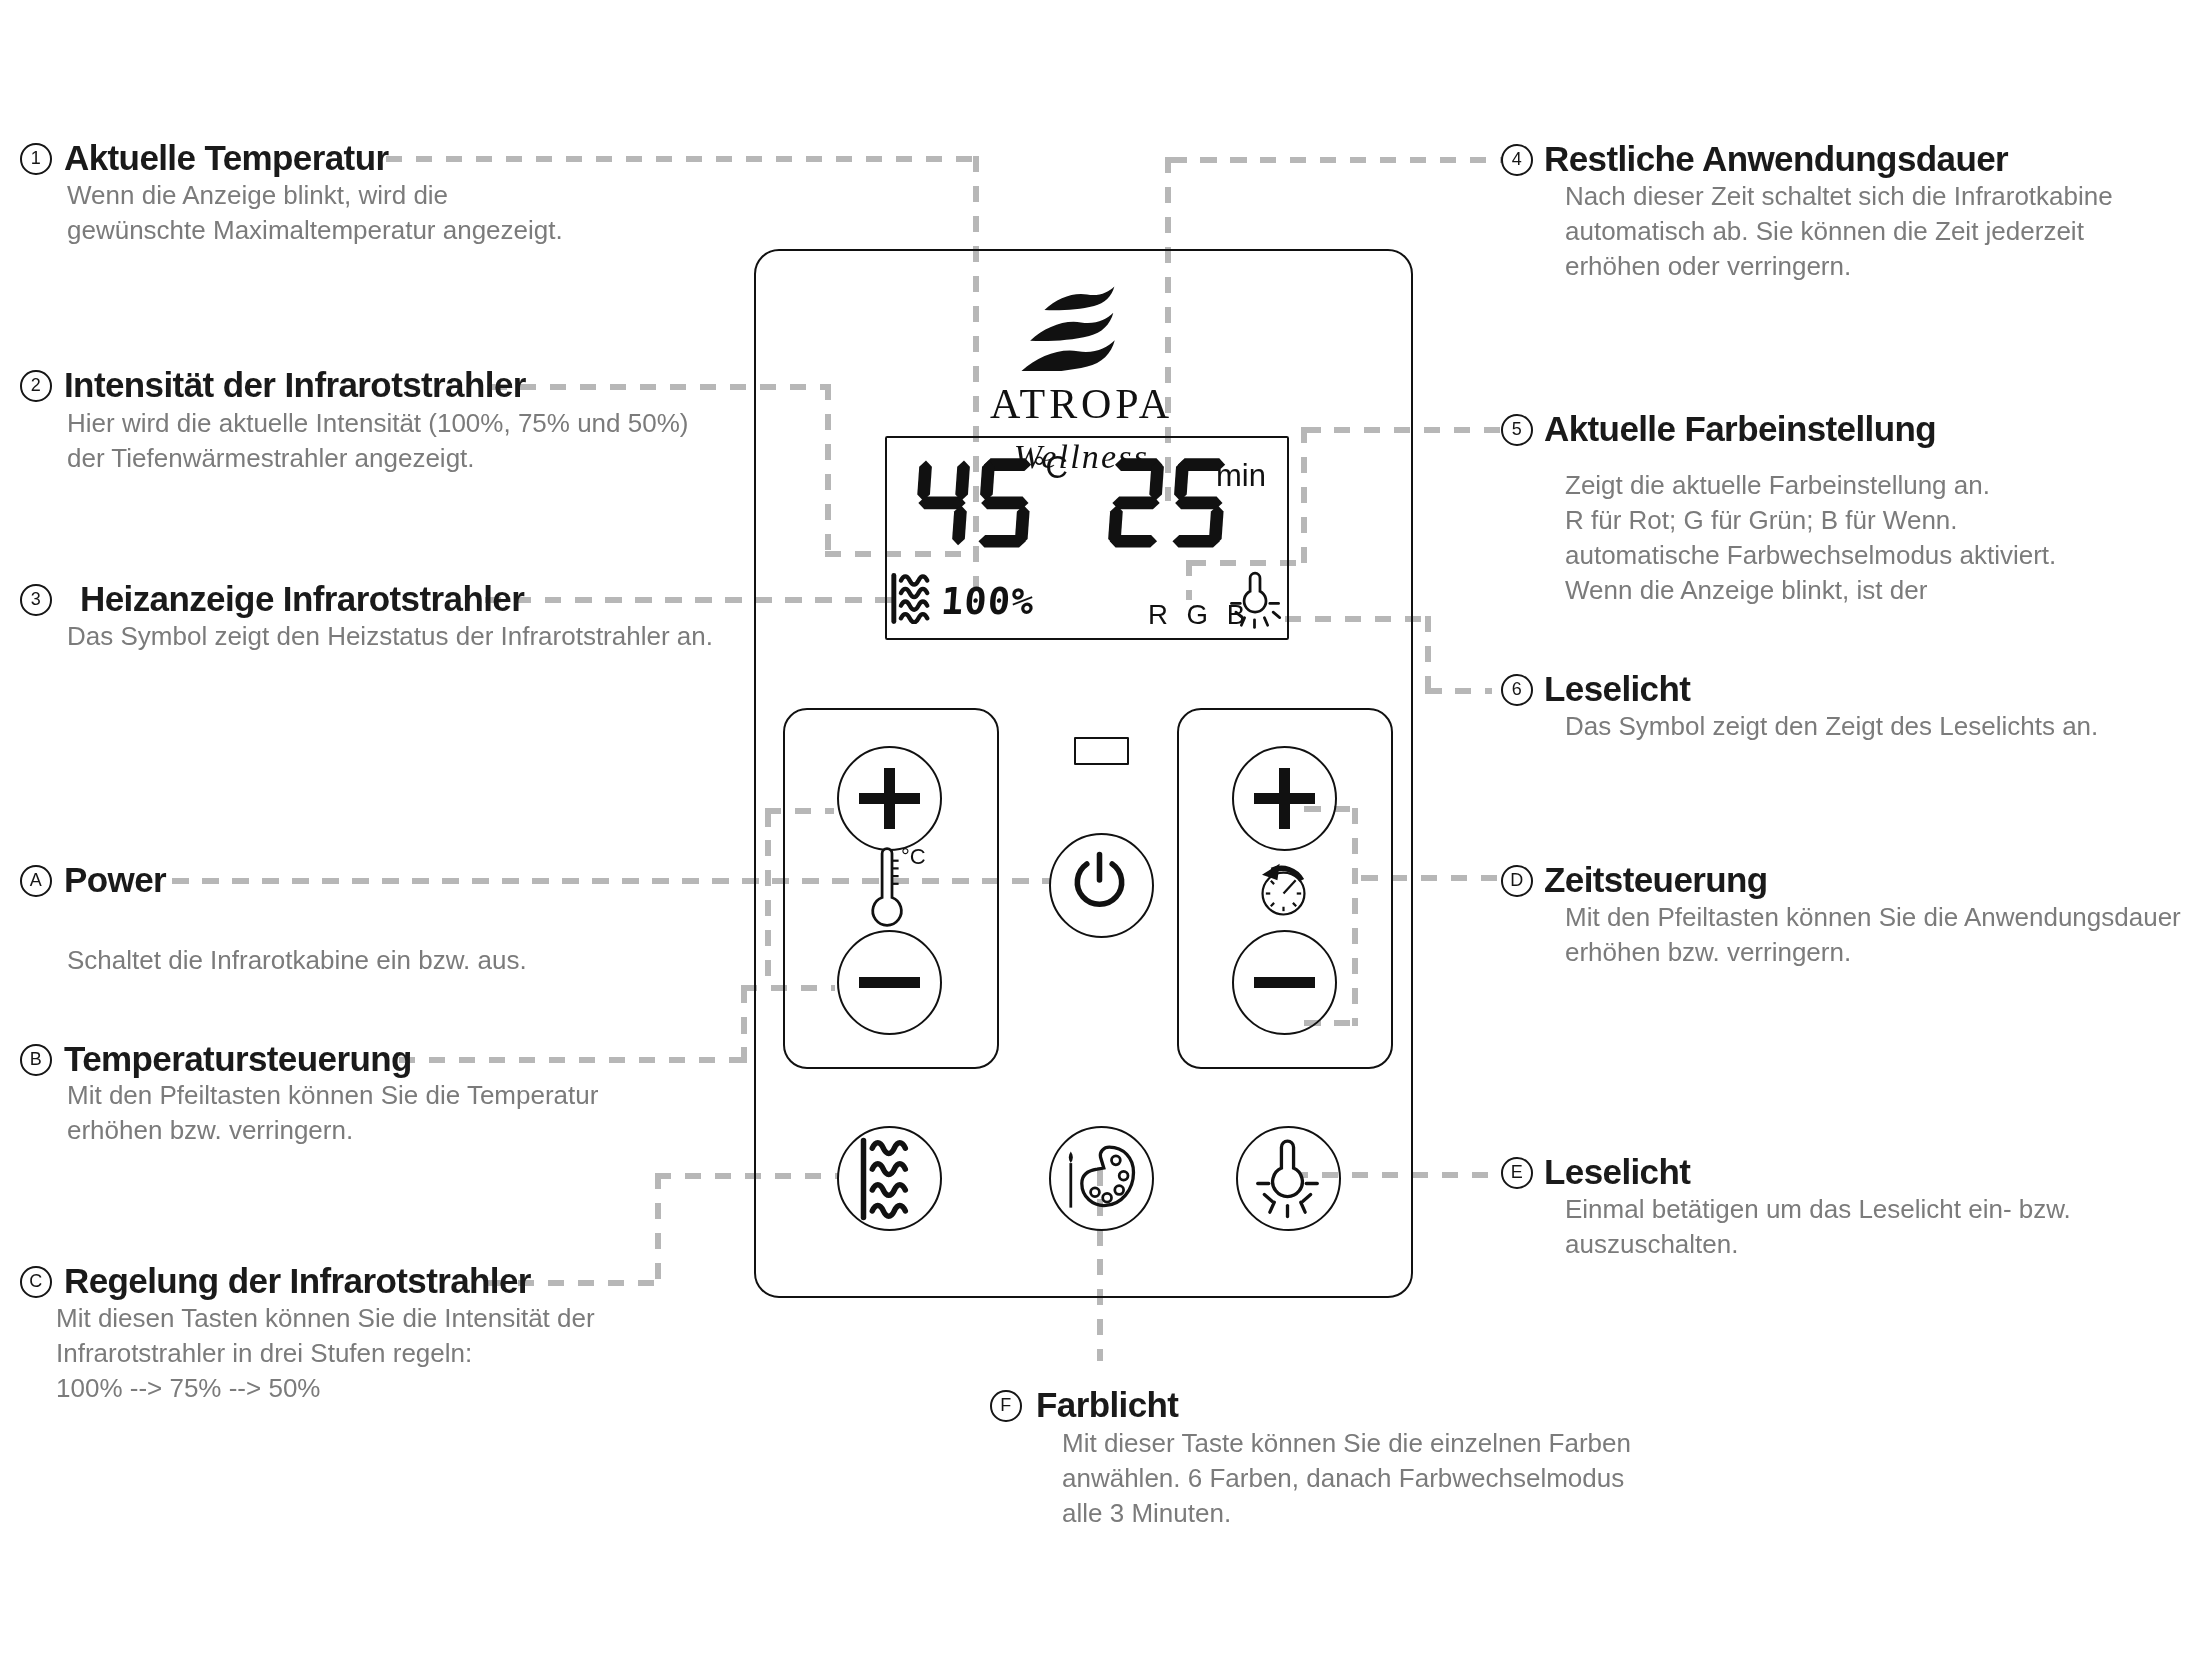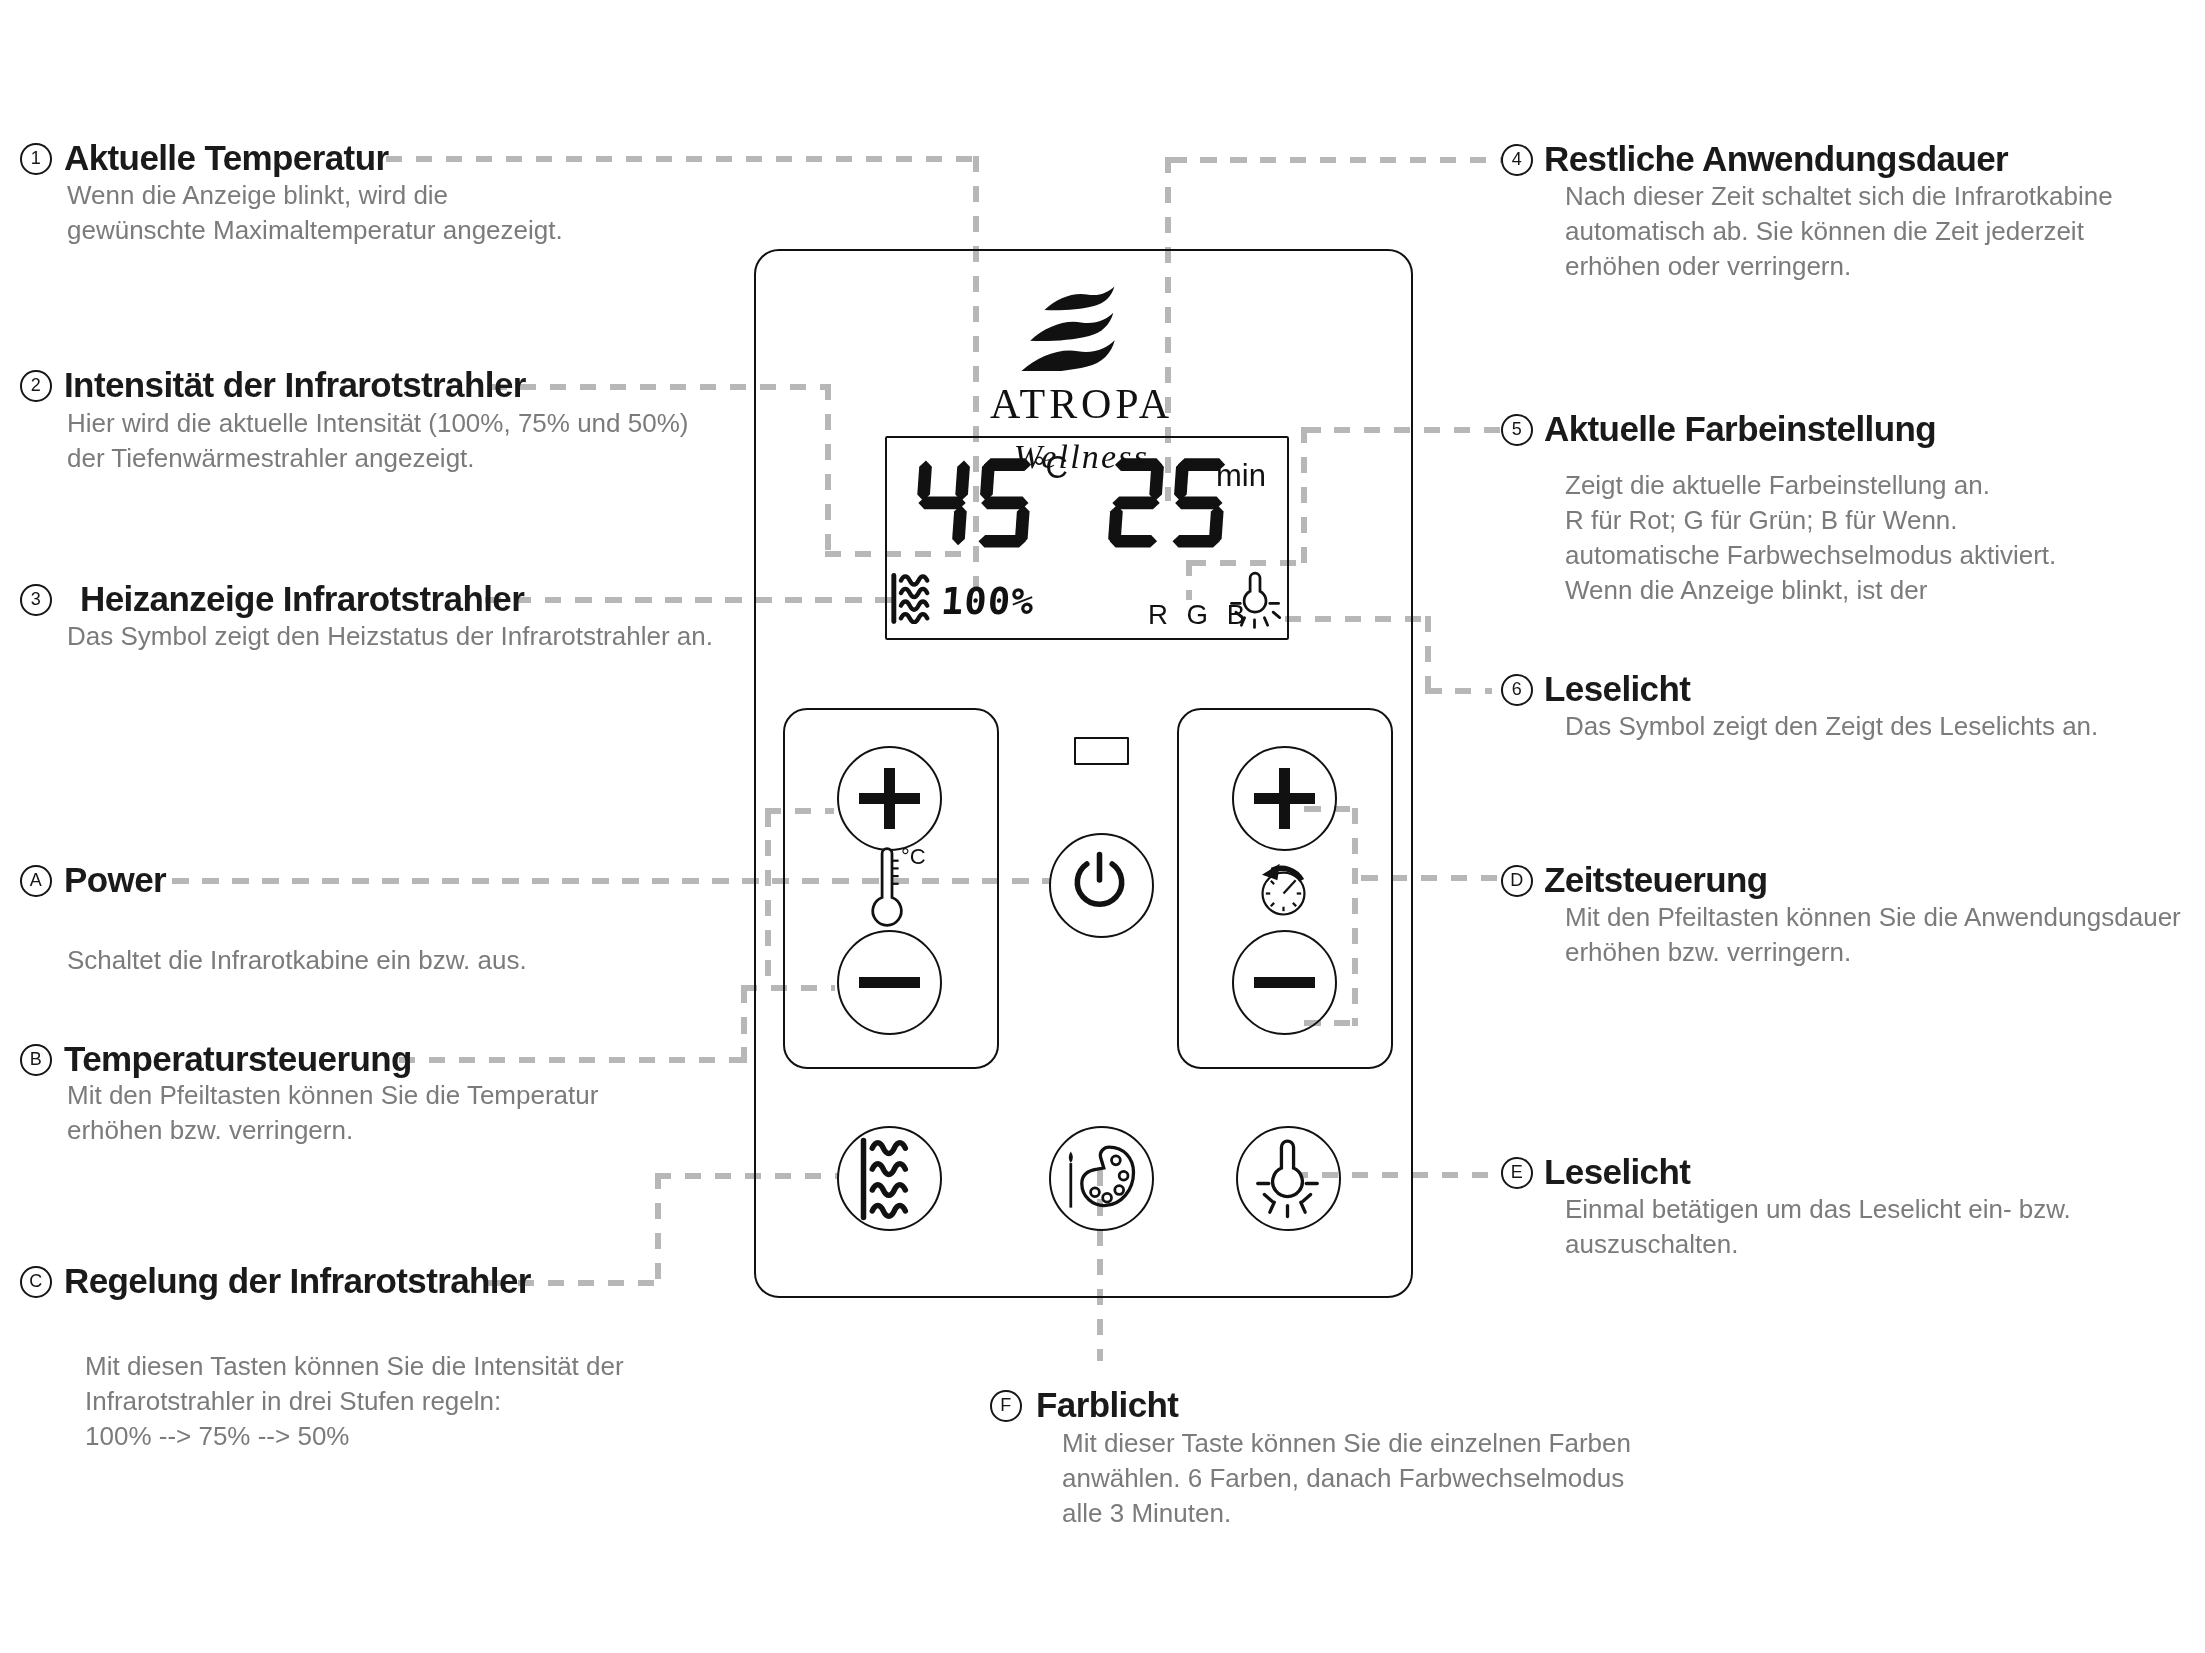--- a/index.html
+++ b/index.html
@@ -289,21 +289,21 @@
   <div class="title" style="left:64px;top:1039px;">Temperatursteuerung</div>
   <div class="body" style="left:67px;top:1078px;">
     <div>Mit den Pfeiltasten können Sie die Temperatur</div>
       <div>erhöhen bzw. verringern.</div>
   </div>
 
   <div class="badge" style="left:20px;top:1266px;">
       <span>C</span>
     </div>
   <div class="title" style="left:64px;top:1261px;">Regelung der Infrarotstrahler</div>
-  <div class="body" style="left:85px;top:1301px;margin-top:48px;">
+  <div class="body" style="left:56px;top:1301px;">
     <div>Mit diesen Tasten können Sie die Intensität der</div>
       <div>Infrarotstrahler in drei Stufen regeln:</div>
       <div>100% --&gt; 75% --&gt; 50%</div>
   </div>
 
   <div class="badge" style="left:1501px;top:144px;">
       <span>4</span>
     </div>
   <div class="title" style="left:1544px;top:139px;">Restliche Anwendungsdauer</div>
   <div class="body" style="left:1565px;top:179px;">

